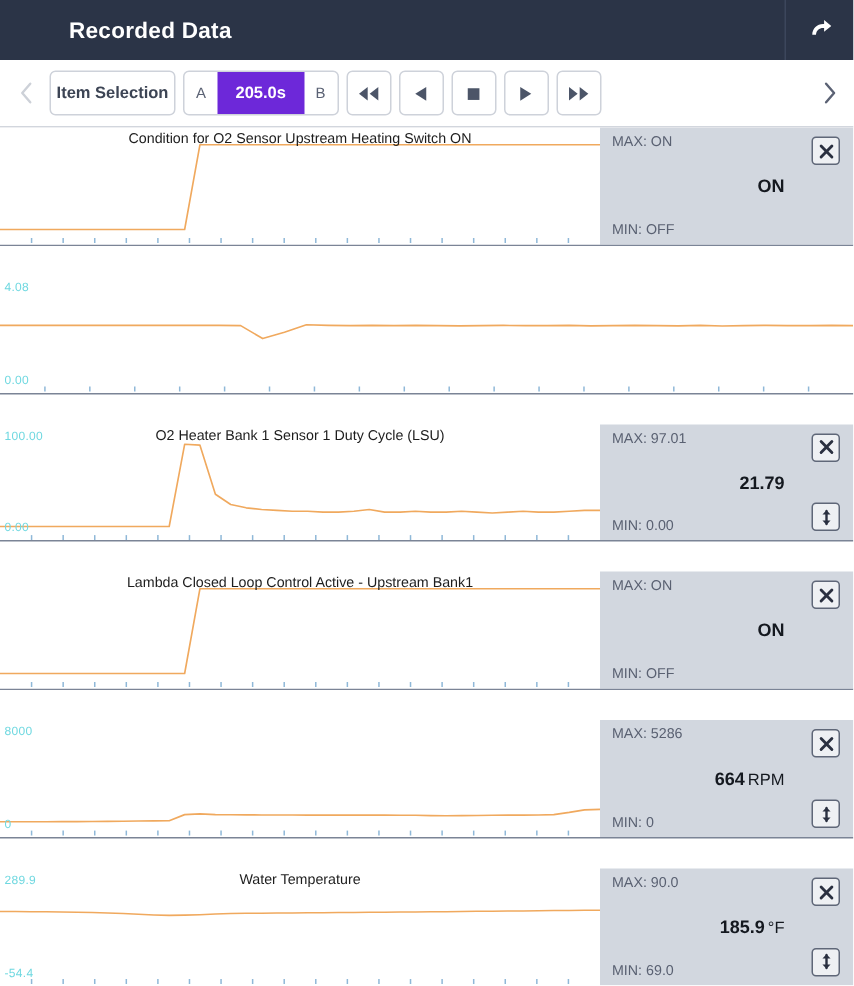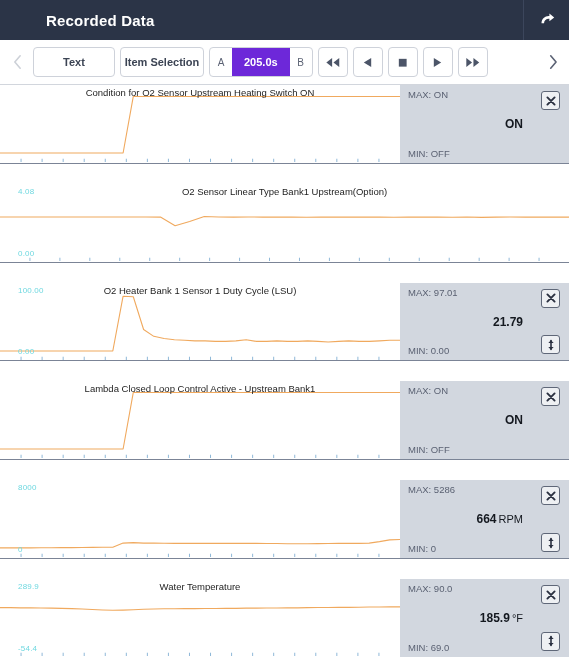--- a/index.html
+++ b/index.html
@@ -182,21 +182,21 @@
     right: 0;
     text-align: center;
     font-size: 9.5px;
     color: #1d1d1d;
     font-weight: normal;
     pointer-events: none;
     white-space: nowrap;
   }
   .ax-max, .ax-min {
     position: absolute;
-    left: 18px;
+    left: 3px;
     font-size: 8px;
     color: #6fd8e0;
     pointer-events: none;
     letter-spacing: .2px;
   }
   .ax-max { top: 3px; }
   .ax-min { bottom: 4px; }
 
   
   .side {
@@ -286,21 +286,20 @@
   <div class="toolbar">
 
     <div class="chev">
       <span>
         <svg viewBox="0 0 12 18" width="11" height="16">
           <path d="M9 2 L3 9 L9 16" fill="none" stroke="#cdd1d8" stroke-width="1.8" stroke-linecap="round" stroke-linejoin="round"></path>
         </svg>
       </span>
     </div>
 
-    <div class="tb-btn text-btn">Text</div>
 
     <div class="tb-btn item-btn">Item Selection</div>
 
     <div class="ab-group">
       <div class="ab-label">A</div>
       <div class="ab-time">205.0s</div>
       <div class="ab-label">B</div>
     </div>
 
     <div class="tp-btn">
@@ -413,21 +412,20 @@
             <line x1="210.52631578947367" x2="210.52631578947367" y1="90" y2="94" stroke="#8fb8d8" stroke-width="1" vector-effect="non-scaling-stroke"></line>
             <line x1="231.57894736842107" x2="231.57894736842107" y1="90" y2="94" stroke="#8fb8d8" stroke-width="1" vector-effect="non-scaling-stroke"></line>
             <line x1="252.6315789473684" x2="252.6315789473684" y1="90" y2="94" stroke="#8fb8d8" stroke-width="1" vector-effect="non-scaling-stroke"></line>
             <line x1="273.6842105263158" x2="273.6842105263158" y1="90" y2="94" stroke="#8fb8d8" stroke-width="1" vector-effect="non-scaling-stroke"></line>
             <line x1="294.7368421052631" x2="294.7368421052631" y1="90" y2="94" stroke="#8fb8d8" stroke-width="1" vector-effect="non-scaling-stroke"></line>
             <line x1="315.7894736842105" x2="315.7894736842105" y1="90" y2="94" stroke="#8fb8d8" stroke-width="1" vector-effect="non-scaling-stroke"></line>
             <line x1="336.84210526315786" x2="336.84210526315786" y1="90" y2="94" stroke="#8fb8d8" stroke-width="1" vector-effect="non-scaling-stroke"></line>
             <line x1="357.89473684210526" x2="357.89473684210526" y1="90" y2="94" stroke="#8fb8d8" stroke-width="1" vector-effect="non-scaling-stroke"></line>
             <line x1="378.9473684210526" x2="378.9473684210526" y1="90" y2="94" stroke="#8fb8d8" stroke-width="1" vector-effect="non-scaling-stroke"></line>
           </svg>
-      <div class="graph-title">O2 Sensor Linear Type Bank1 Upstream(Option)</div>
       <div class="ax-max">4.08</div>
       <div class="ax-min">0.00</div>
     </div>
   </div>
 
   <div class="row">
     <div class="graph">
       <svg class="plot" viewBox="0 0 400 95" preserveAspectRatio="none">
             <polyline points="0.0,83.0 10.3,83.0 20.5,83.0 30.8,83.0 41.0,83.0 51.3,83.0 61.5,83.0 71.8,83.0 82.1,83.0 92.3,83.0 102.6,83.0 112.8,83.0 123.1,16.1 133.3,16.8 143.6,56.8 153.8,65.1 164.1,67.8 174.4,69.2 184.6,69.9 194.9,70.6 205.1,70.6 215.4,71.3 225.6,71.3 235.9,70.6 246.2,69.2 256.4,71.3 266.7,71.3 276.9,70.6 287.2,71.3 297.4,71.3 307.7,70.6 317.9,71.3 328.2,72.0 338.5,71.3 348.7,70.6 359.0,71.3 369.2,71.3 379.5,70.6 389.7,69.9 400.0,69.9" fill="none" stroke="#f0a95e" stroke-width="1.1" vector-effect="non-scaling-stroke" stroke-linejoin="round"></polyline>
             <line x1="21.052631578947366" x2="21.052631578947366" y1="90" y2="94" stroke="#8fb8d8" stroke-width="1" vector-effect="non-scaling-stroke"></line>

